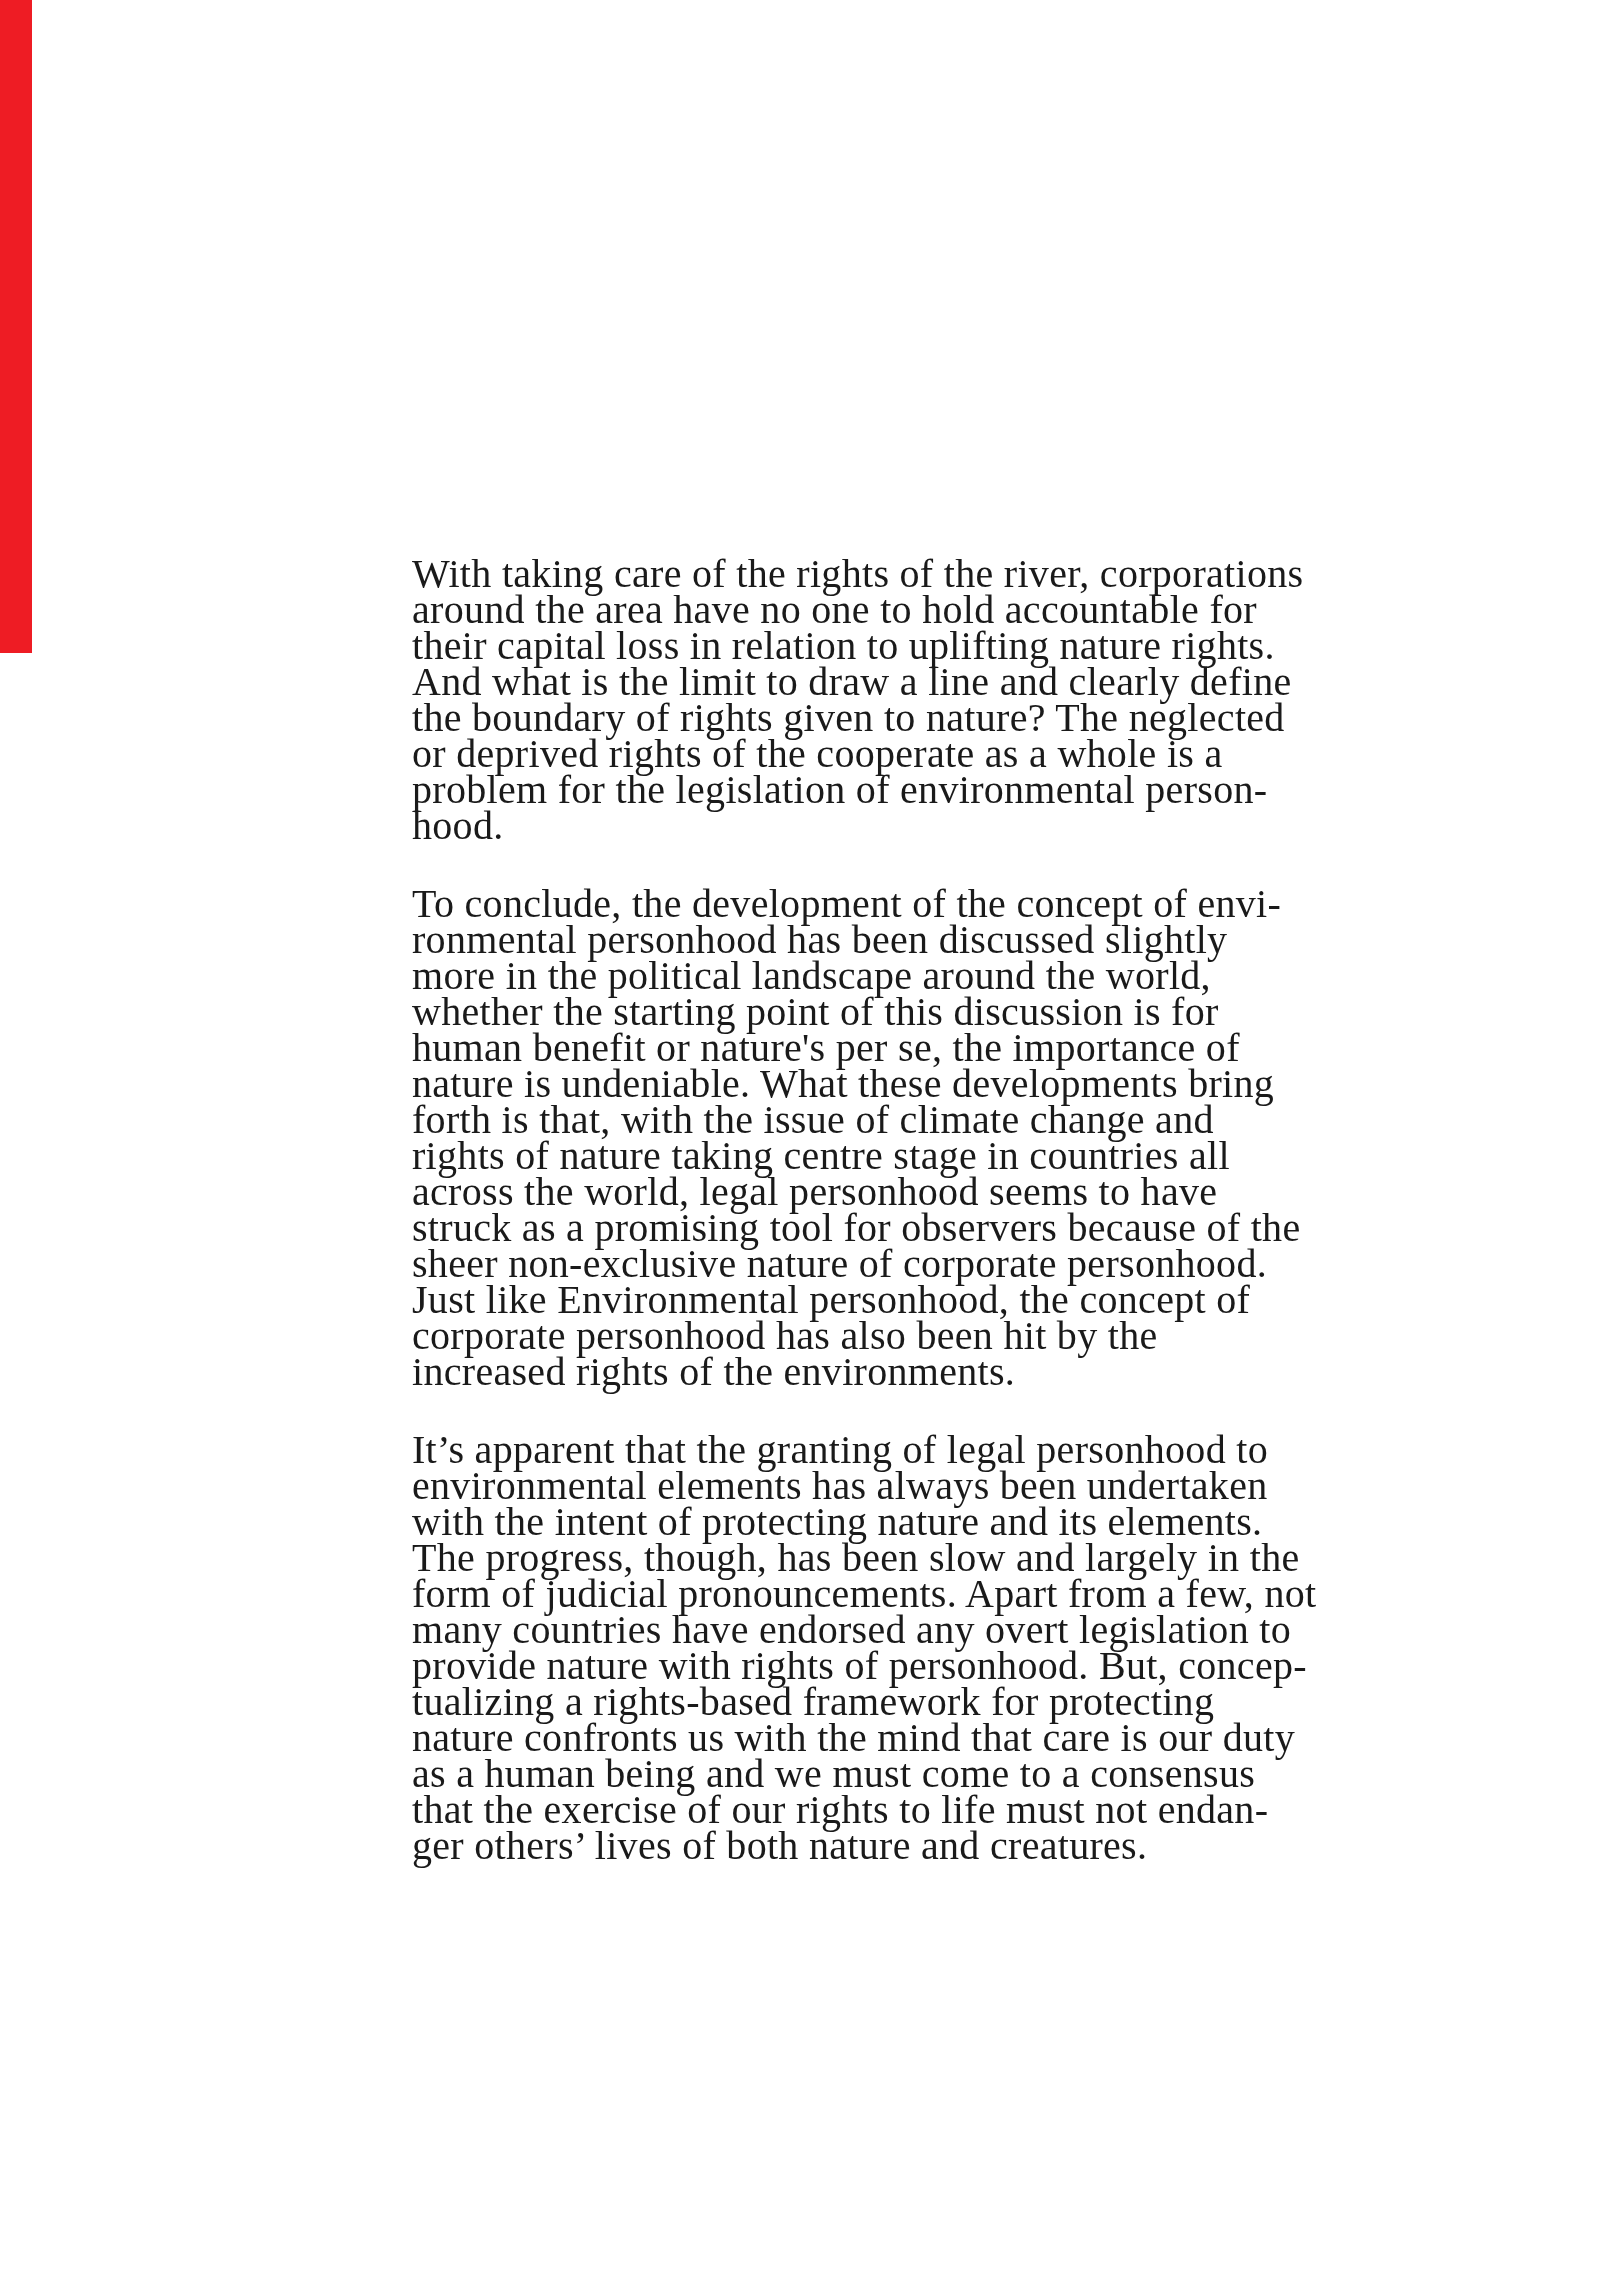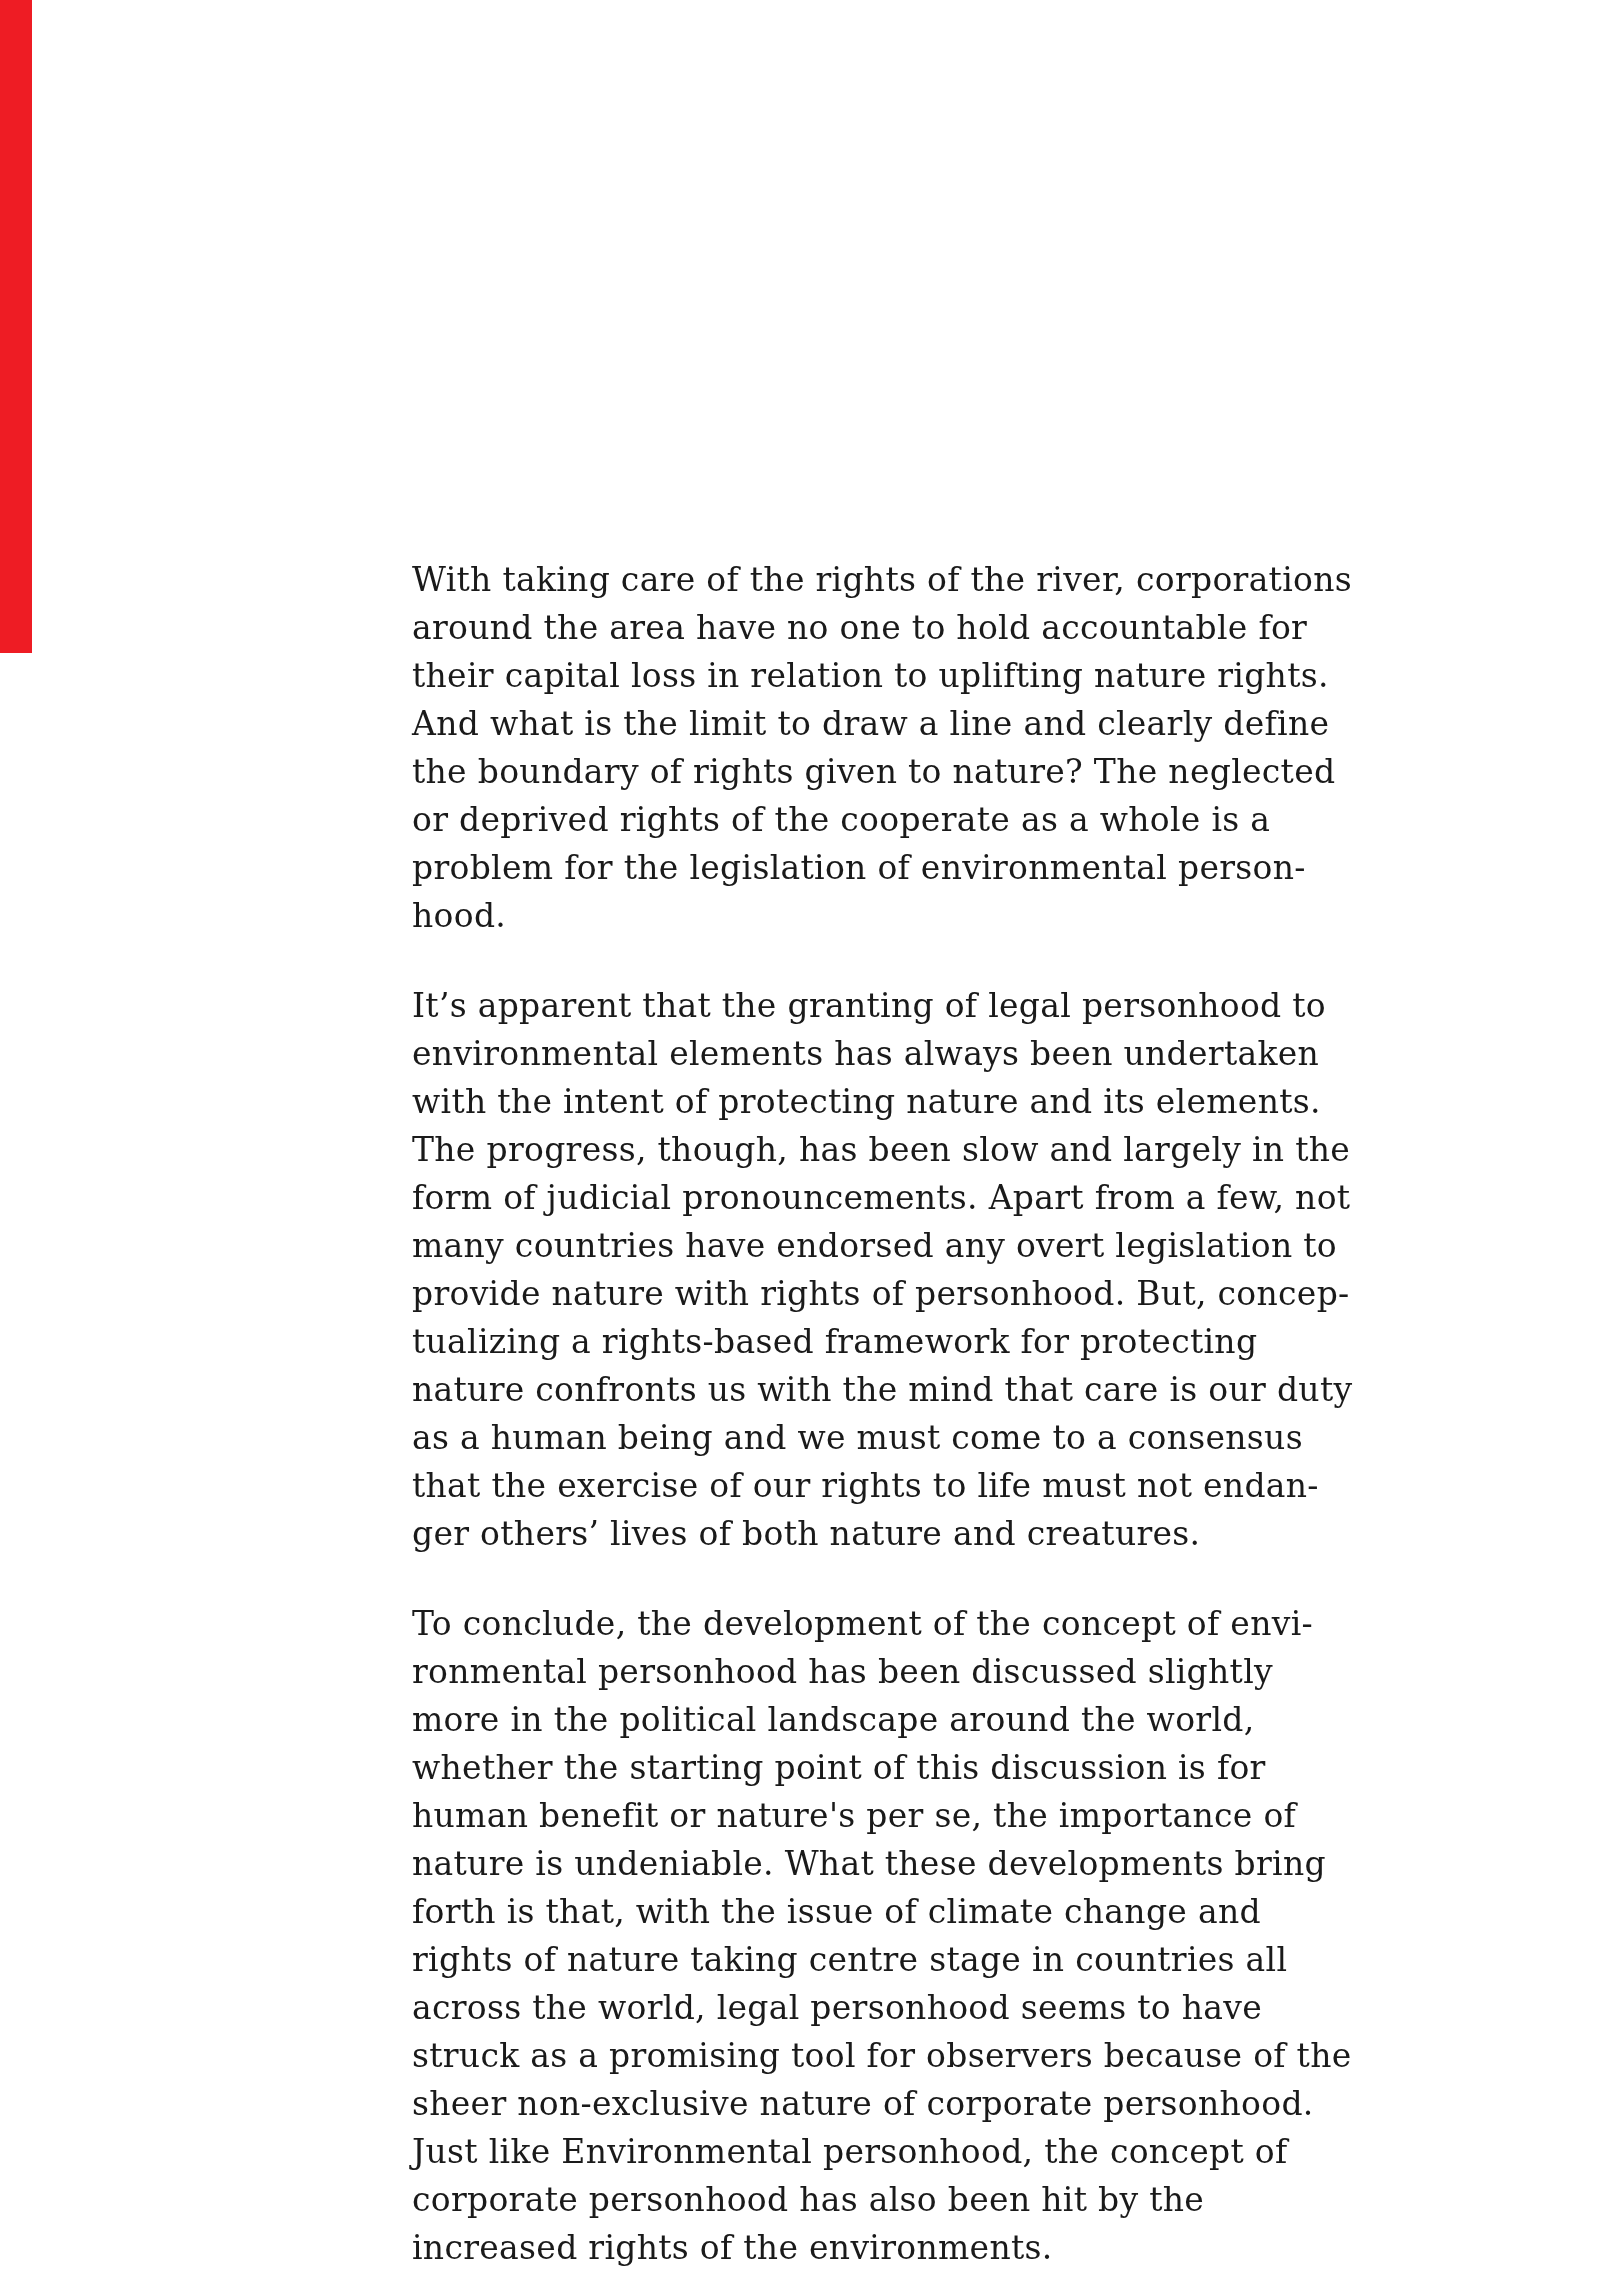--- a/index.html
+++ b/index.html
@@ -23,64 +23,65 @@
     height: 653px;
   }
   .text-column {
     position: absolute;
     left: 412px;
     top: 556px;
     width: 1084px;
   }
   .text-column p {
     margin: 0 0 42px 0;
-    font-size: 33px;
-    line-height: 48px;
+    font-size: 40px;
+    line-height: 36px;
     letter-spacing: 0.3px;
     white-space: pre-line;
     text-align: left;
+    font-family: Liberation Serif, serif;
   }
   .text-column p:last-child {
     margin-bottom: 0;
   }
 </style>
 </head>
 <body style="background: rgb(255, 255, 255);">
 
 <div class="accent-bar" style="background: rgb(238, 28, 36);"></div>
 
 <main class="text-column">
   <p>With taking care of the rights of the river, corporations
 around the area have no one to hold accountable for
 their capital loss in relation to uplifting nature rights.
 And what is the limit to draw a line and clearly define
 the boundary of rights given to nature? The neglected
 or deprived rights of the cooperate as a whole is a
 problem for the legislation of environmental person-
 hood.</p>
-  <p>It’s apparent that the granting of legal personhood to
-environmental elements has always been undertaken
-with the intent of protecting nature and its elements.
-The progress, though, has been slow and largely in the
-form of judicial pronouncements. Apart from a few, not
-many countries have endorsed any overt legislation to
-provide nature with rights of personhood. But, concep-
-tualizing a rights-based framework for protecting
-nature confronts us with the mind that care is our duty
-as a human being and we must come to a consensus
-that the exercise of our rights to life must not endan-
-ger others’ lives of both nature and creatures.</p>
   <p>To conclude, the development of the concept of envi-
 ronmental personhood has been discussed slightly
 more in the political landscape around the world,
 whether the starting point of this discussion is for
 human benefit or nature's per se, the importance of
 nature is undeniable. What these developments bring
 forth is that, with the issue of climate change and
 rights of nature taking centre stage in countries all
 across the world, legal personhood seems to have
 struck as a promising tool for observers because of the
 sheer non-exclusive nature of corporate personhood.
 Just like Environmental personhood, the concept of
 corporate personhood has also been hit by the
 increased rights of the environments.</p>
+  <p>It’s apparent that the granting of legal personhood to
+environmental elements has always been undertaken
+with the intent of protecting nature and its elements.
+The progress, though, has been slow and largely in the
+form of judicial pronouncements. Apart from a few, not
+many countries have endorsed any overt legislation to
+provide nature with rights of personhood. But, concep-
+tualizing a rights-based framework for protecting
+nature confronts us with the mind that care is our duty
+as a human being and we must come to a consensus
+that the exercise of our rights to life must not endan-
+ger others’ lives of both nature and creatures.</p>
 </main>
 
 
 </body></html>

